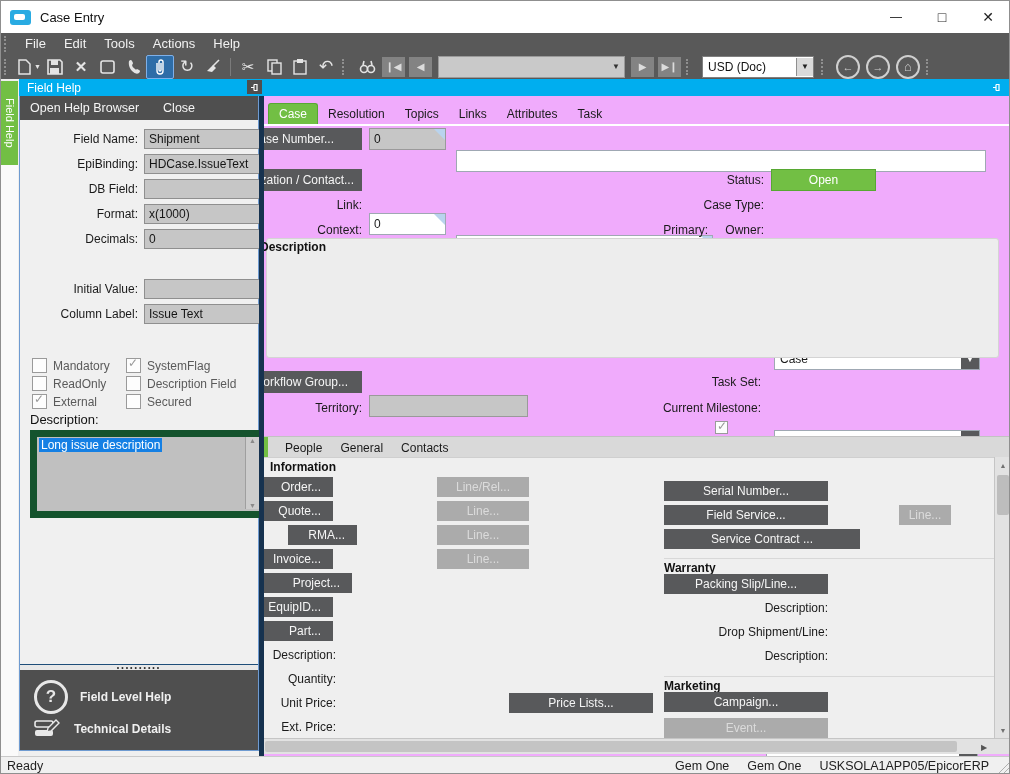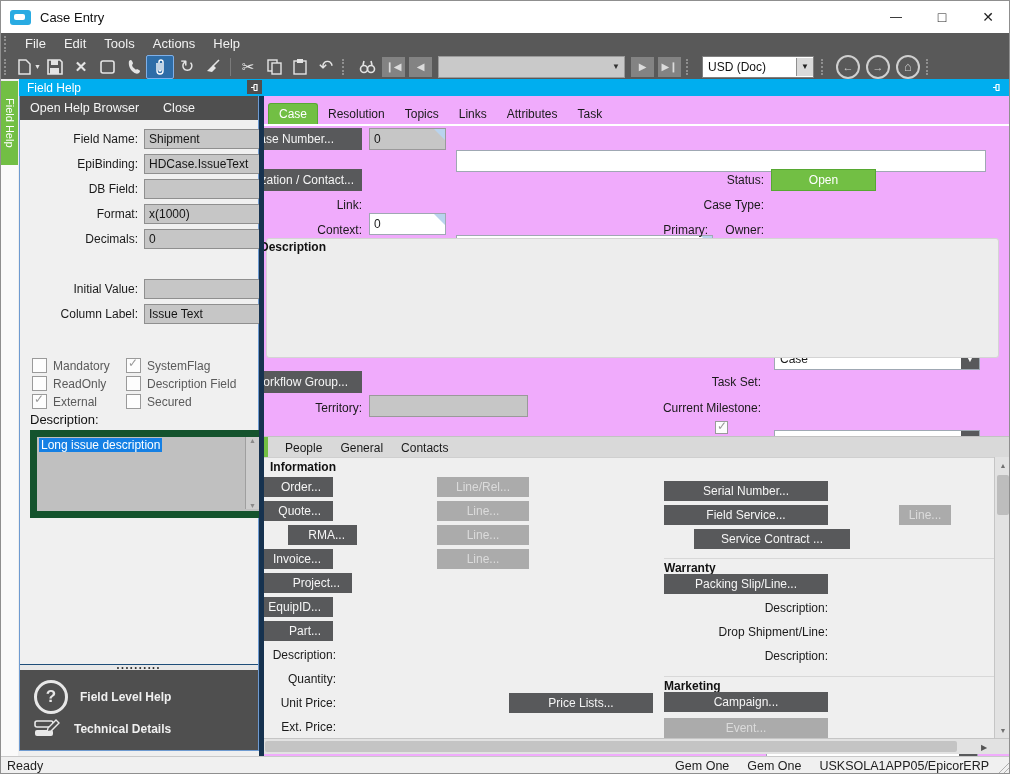--- a/index.html
+++ b/index.html
@@ -411,21 +411,21 @@
     <div class="abs btnD ctr" style="left:245px;top:597px;width:144px;height:20px;">Price Lists...</div>
 
     <div class="abs lbl" style="left:-8px;top:621px;width:80px;height:20px;">Ext. Price:</div>
 
     <div class="abs btnD ctr" style="left:400px;top:385px;width:164px;height:20px;">Serial Number...</div>
 
     <div class="abs btnD ctr" style="left:400px;top:409px;width:164px;height:20px;">Field Service...</div>
 
     <div class="abs btn-dis" style="left:635px;top:409px;width:52px;height:20px;">Line...</div>
 
-    <div class="abs btnD ctr" style="left:400px;top:433px;width:156px;height:20px;margin-left:30px;">Service Contract ...</div>
+    <div class="abs btnD ctr" style="left:400px;top:433px;width:196px;height:20px;">Service Contract ...</div>
 
     <div class="abs sec-hdr" style="left:400px;top:462px;width:335px;border-top:1px solid #D8D8D8;padding-top:2px;">Warranty</div>
     <div class="abs btnD ctr" style="left:400px;top:478px;width:164px;height:20px;">Packing Slip/Line...</div>
 
     <div class="abs lbl" style="left:450px;top:502px;width:114px;height:20px;">Description:</div>
 
     <div class="abs lbl" style="left:440px;top:526px;width:124px;height:20px;">Drop Shipment/Line:</div>
 
     <div class="abs lbl" style="left:450px;top:550px;width:114px;height:20px;">Description:</div>
 

